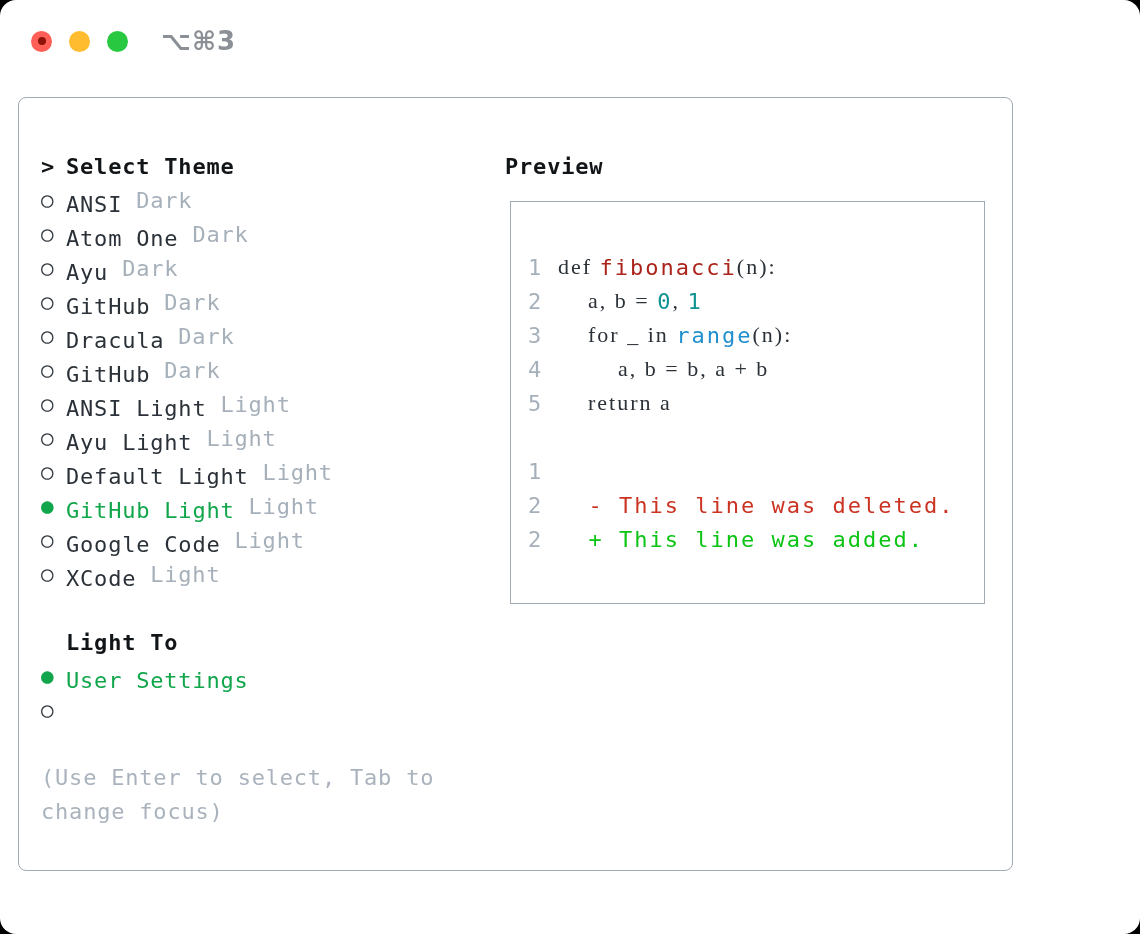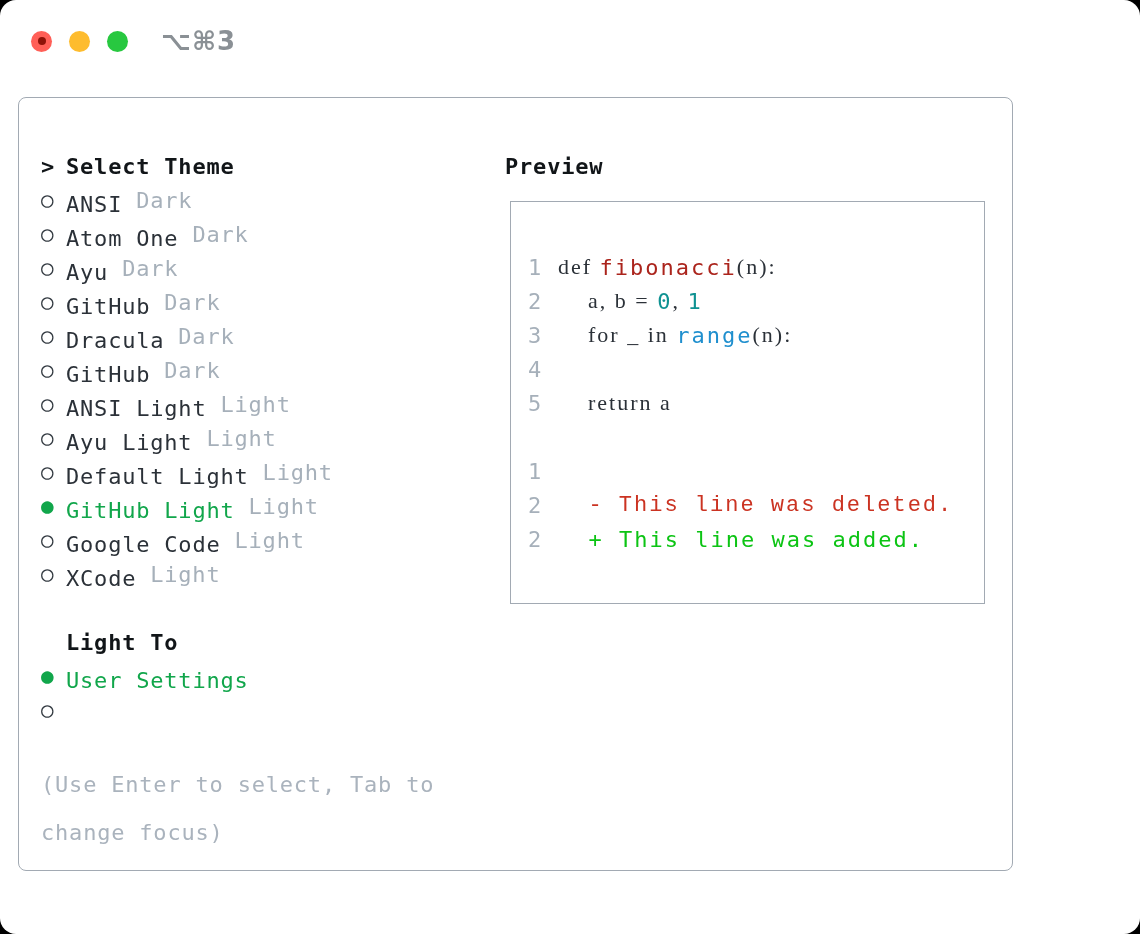--- a/index.html
+++ b/index.html
@@ -34,41 +34,41 @@
   .marker{flex:0 0 25px;color:#343b42;font-size:21px;}
   .marker.sel{color:var(--selection-green);}
   .hdr-marker{flex:0 0 25px;color:#111518;font-weight:bold;}
   .hdr-label{color:#111518;font-weight:bold;}
   .item-name{color:var(--text-dark);margin-top:8px;}
   .item-name.sel{color:var(--selection-green);}
   .variant{color:var(--muted-gray);margin-left:14px;}
   .apply-block{margin-top:34px;}
   .help{
     margin-top:34px;width:420px;color:var(--help-gray);
-    line-height:48px;font-size:22px;letter-spacing:.8px;
+    line-height:34px;font-size:22px;letter-spacing:.8px;
   }
   
   .preview-head{
     position:absolute;left:486px;top:51px;height:34px;display:flex;align-items:center;
     font-size:22px;font-weight:bold;color:#111518;letter-spacing:.8px;
   }
   .preview-box{
     position:absolute;left:491px;top:103px;width:475px;height:403px;
     border:1.5px solid var(--border-gray);background:#fff;box-sizing:border-box;
   }
   .pv-content{padding:48px 0 0 17px;font-size:22px;letter-spacing:2px;}
   .pv-line{display:flex;height:34px;align-items:center;white-space:pre;}
   .gutter{flex:0 0 30px;color:var(--muted-gray);}
   .diff-block{margin-top:34px;}
   .seg-code{color:var(--text-dark);font-family:Liberation Serif, serif;}
   .seg-func{color:var(--function-red);}
   .seg-num{color:var(--number-teal);}
   .seg-builtin{color:var(--builtin-blue);}
   .seg-ctx{color:var(--context-gray);}
-  .seg-del{color:var(--deleted-red);font-family:Liberation Mono, monospace;}
+  .seg-del{color:var(--deleted-red);}
   .seg-add{color:var(--added-green);}
 </style>
 </head>
 <body>
 
 <div class="window">
 
   <div class="titlebar">
     <div class="light light-red"></div>
     <div class="light light-yellow"></div>
@@ -111,21 +111,21 @@
     </div>
 
     <div class="preview-head">Preview</div>
 
     <div class="preview-box">
       <div class="pv-content">
         <div id="code-block">
             <div class="pv-line"><span class="gutter">1</span><span class="seg-code">def </span><span class="seg-func">fibonacci</span><span class="seg-code">(n):</span></div>
             <div class="pv-line"><span class="gutter">2</span><span class="seg-code">    a, b = </span><span class="seg-num">0</span><span class="seg-code">, </span><span class="seg-num">1</span></div>
             <div class="pv-line"><span class="gutter">3</span><span class="seg-code">    for _ in </span><span class="seg-builtin">range</span><span class="seg-code">(n):</span></div>
-            <div class="pv-line"><span class="gutter">4</span></div>
+            <div class="pv-line"><span class="gutter">4</span><span class="seg-code">        a, b = b, a + b</span></div>
             <div class="pv-line"><span class="gutter">5</span><span class="seg-code">    return a</span></div>
           </div>
         <div id="diff-block" class="diff-block">
             <div class="pv-line"><span class="gutter">1</span></div>
             <div class="pv-line"><span class="gutter">2</span><span class="seg-del">  - This line was deleted.</span></div>
             <div class="pv-line"><span class="gutter">2</span><span class="seg-add">  + This line was added.</span></div>
           </div>
       </div>
     </div>
 

